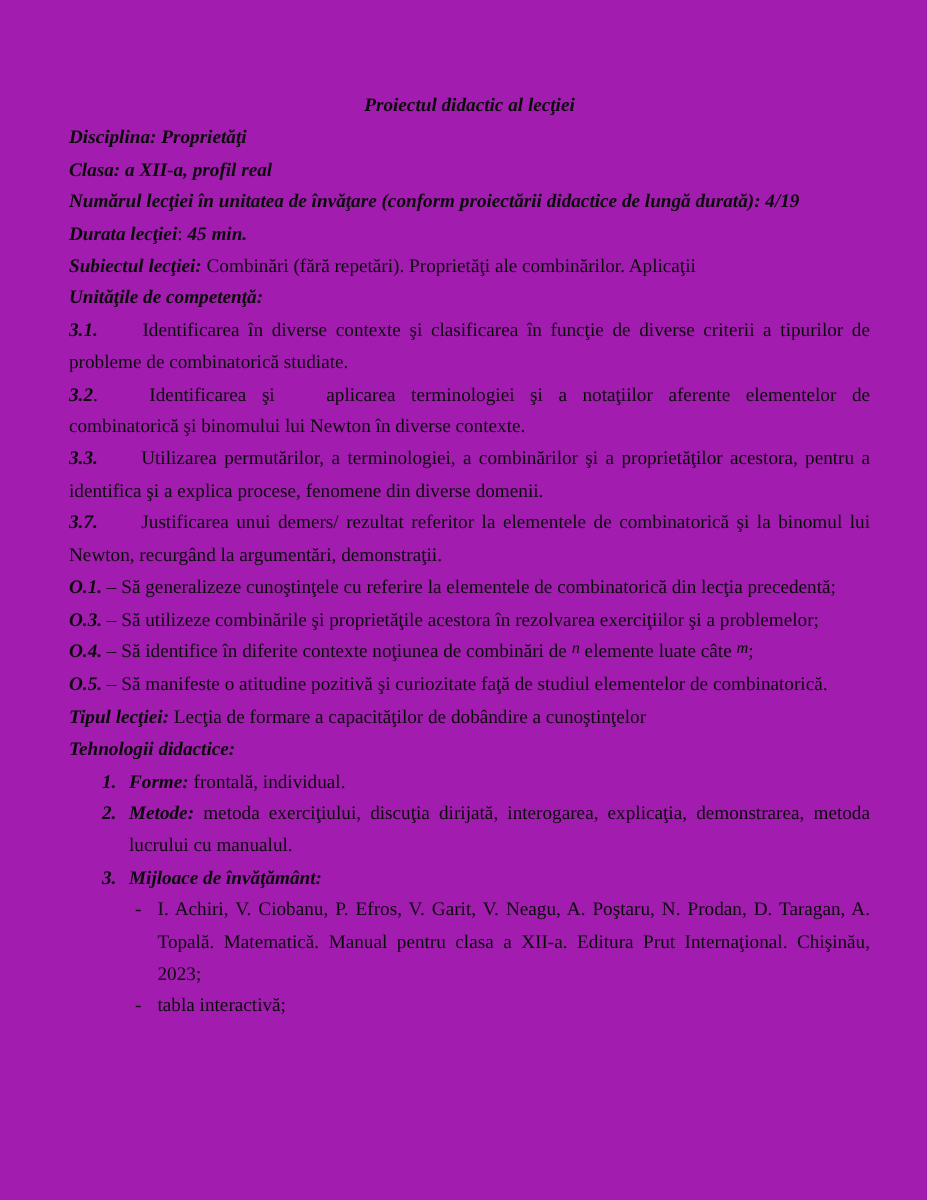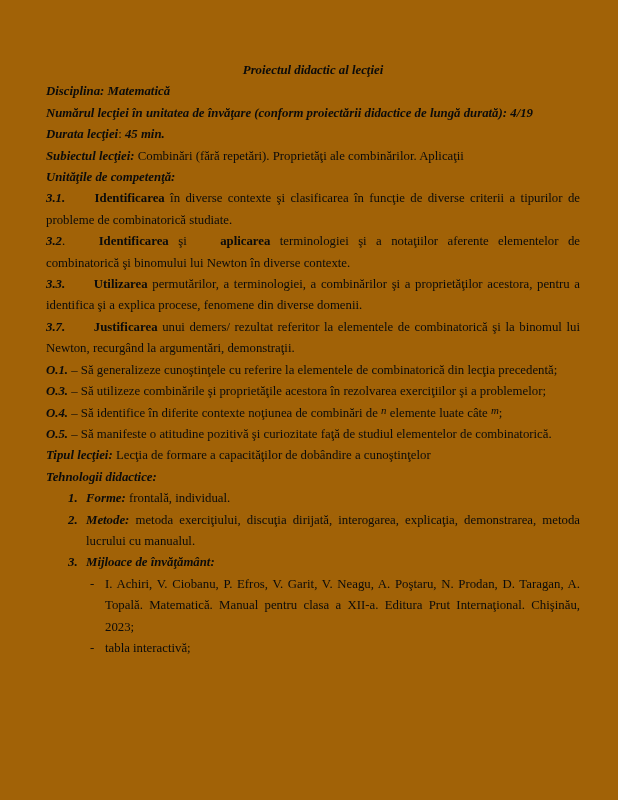--- a/index.html
+++ b/index.html
@@ -4,41 +4,41 @@
 <style>
   html, body {
     margin: 0;
     padding: 0;
     background: #ffffff;
   }
   .page {
     position: relative;
     width: 618px;
     height: 800px;
-    background: #a16207;
+    background: #a21caf;
     overflow: hidden;
     font-family: "Liberation Serif", "DejaVu Serif", serif;
     font-size: 12.8px;
     line-height: 21.4px;
     color: #0b0b0b;
   }
   .content {
     position: absolute;
     left: 46px;
     top: 60px;
     width: 534px;
   }
   .para {
     margin: 0;
     padding: 0;
   }
   .center { text-align: center; }
   .justify { text-align: justify; }
   .seg-r  { font-weight: normal; font-style: normal; }
-  .seg-b  { font-weight: bold;   font-style: normal; margin-left: 24px; }
+  .seg-b  { font-weight: normal;   font-style: normal; margin-left: 24px; }
   .seg-i  { font-weight: normal; font-style: italic; }
   .seg-bi { font-weight: bold;   font-style: italic; }
   .seg-sup {
     font-weight: normal;
     font-style: italic;
     font-size: 0.85em;
     position: relative;
     top: -3px;
   }
   .list-item { display: flex; margin: 0; }
@@ -59,21 +59,22 @@
   .di-content { flex: 1; }
 </style>
 </head>
 <body>
 
 <div class="page">
   <div class="content">
 
     <p class="para center"><span class="seg-bi">Proiectul didactic al lecţiei</span></p>
 
-    <p class="para"><span class="seg-bi">Disciplina: Matematică</span></p>
+    <p class="para"><span class="seg-bi">Disciplina: Proprietăţi</span></p>
+    <p class="para"><span class="seg-bi">Clasa: a XII-a, profil real</span></p>
     <p class="para"><span class="seg-bi">Numărul lecţiei în unitatea de învăţare (conform proiectării didactice de lungă durată): 4/19</span></p>
     <p class="para"><span class="seg-bi">Durata lecţiei</span><span class="seg-r">: </span><span class="seg-bi">45 min.</span></p>
     <p class="para"><span class="seg-bi">Subiectul lecţiei: </span><span class="seg-r">Combinări (fără repetări). Proprietăţi ale combinărilor. Aplicaţii</span></p>
     <p class="para"><span class="seg-bi">Unităţile de competenţă:</span></p>
 
     <p class="para justify"><span class="seg-bi">3.1. </span><span class="seg-b">Identificarea</span><span class="seg-r"> în diverse contexte şi clasificarea în funcţie de diverse criterii a tipurilor de probleme de combinatorică studiate.</span></p>
     <p class="para justify"><span class="seg-bi">3.2</span><span class="seg-r">. </span><span class="seg-b">Identificarea</span><span class="seg-r"> şi </span><span class="seg-b">aplicarea</span><span class="seg-r"> terminologiei şi a notaţiilor aferente elementelor de combinatorică şi binomului lui Newton în diverse contexte.</span></p>
     <p class="para justify"><span class="seg-bi">3.3. </span><span class="seg-b">Utilizarea</span><span class="seg-r"> permutărilor, a terminologiei, a combinărilor şi a proprietăţilor acestora, pentru a identifica şi a explica procese, fenomene din diverse domenii.</span></p>
     <p class="para justify"><span class="seg-bi">3.7. </span><span class="seg-b">Justificarea</span><span class="seg-r"> unui demers/ rezultat referitor la elementele de combinatorică şi la binomul lui Newton, recurgând la argumentări, demonstraţii.</span></p>
 

